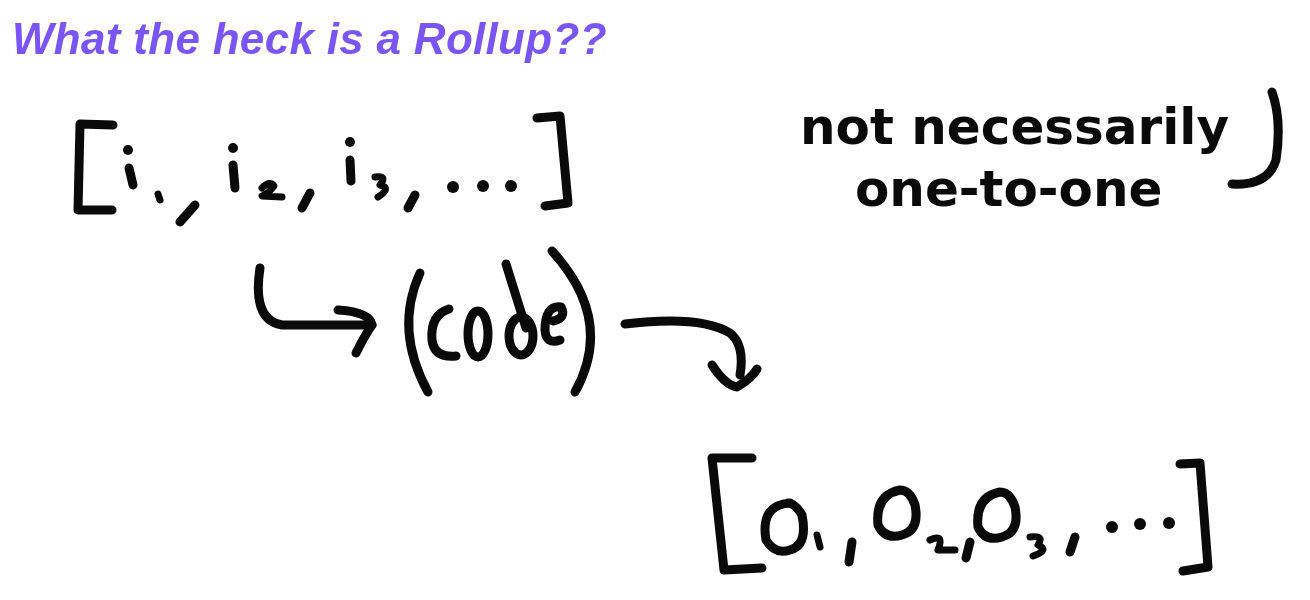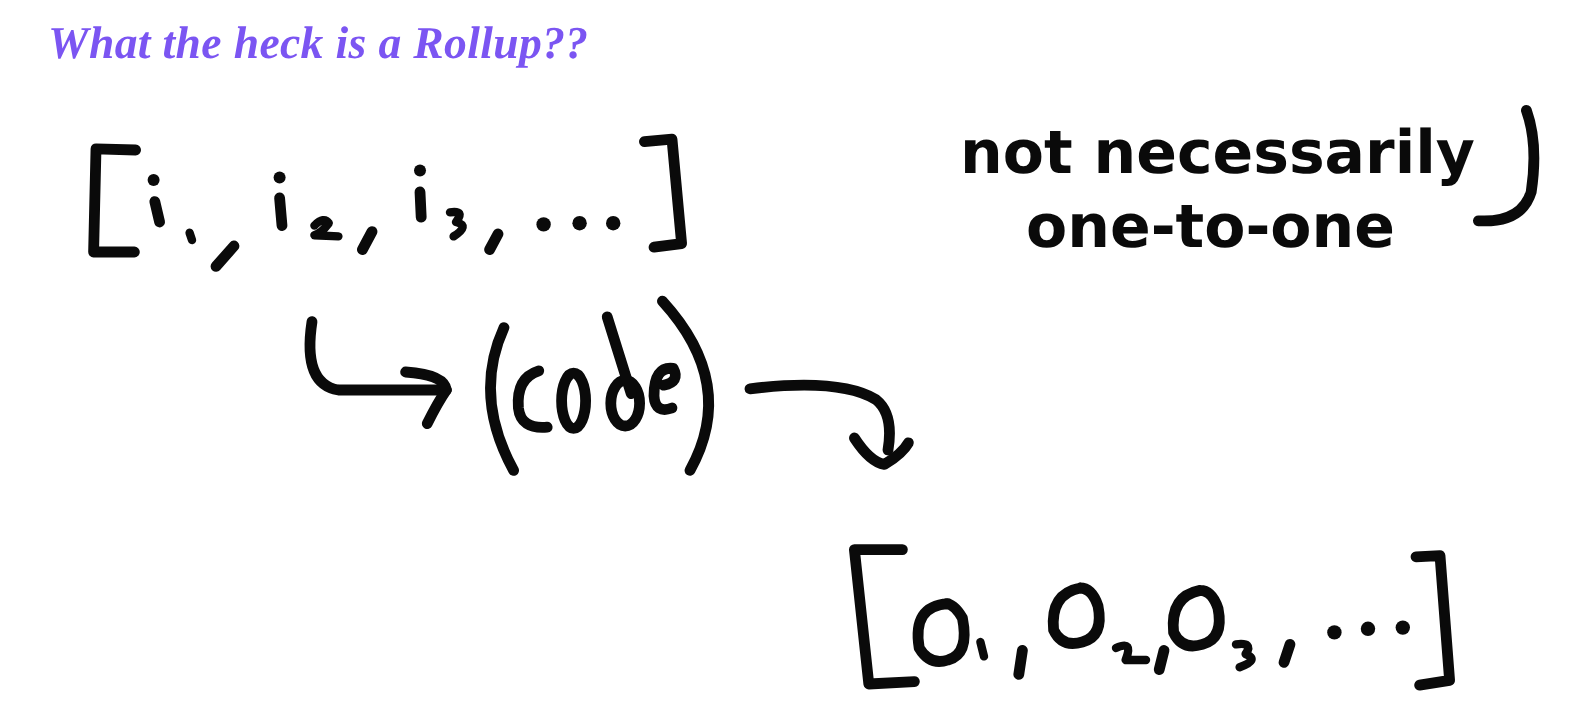--- a/index.html
+++ b/index.html
@@ -1,20 +1,20 @@
 <!DOCTYPE html>
 <html><head>
   <meta charset="utf-8">
   <style>
     html, body { margin: 0; padding: 0; background: #ffffff; }
     body { width: 1310px; height: 600px; position: relative; overflow: hidden; font-family: "DejaVu Sans", sans-serif; }
     .title {
       position: absolute; left: 12px; top: 14px;
-      font-family: Liberation Serif, serif; font-weight: 700; font-style: italic;
-      font-size: 38px; letter-spacing: 0.3px; color: #7b55f2; white-space: nowrap; margin-left: 28px;
+      font-family: Liberation Sans, sans-serif; font-weight: 700; font-style: italic;
+      font-size: 44px; letter-spacing: 0.3px; color: #7b55f2; white-space: nowrap;
     }
     svg.canvas { position: absolute; left: 0; top: 0; }
     .stroke { fill: none; stroke: #0a0a0a; stroke-width: 9; stroke-linecap: round; stroke-linejoin: round; }
     .dot { fill: #0a0a0a; }
     .hand {
       font-family: "DejaVu Sans", sans-serif; fill: #0a0a0a;
     }
     .label-layer { position: absolute; left: 0; top: 0; width: 1310px; height: 600px; pointer-events: none; }
     .sr { position: absolute; width: 1px; height: 1px; overflow: hidden; clip: rect(0 0 0 0); white-space: nowrap; }
   </style>

